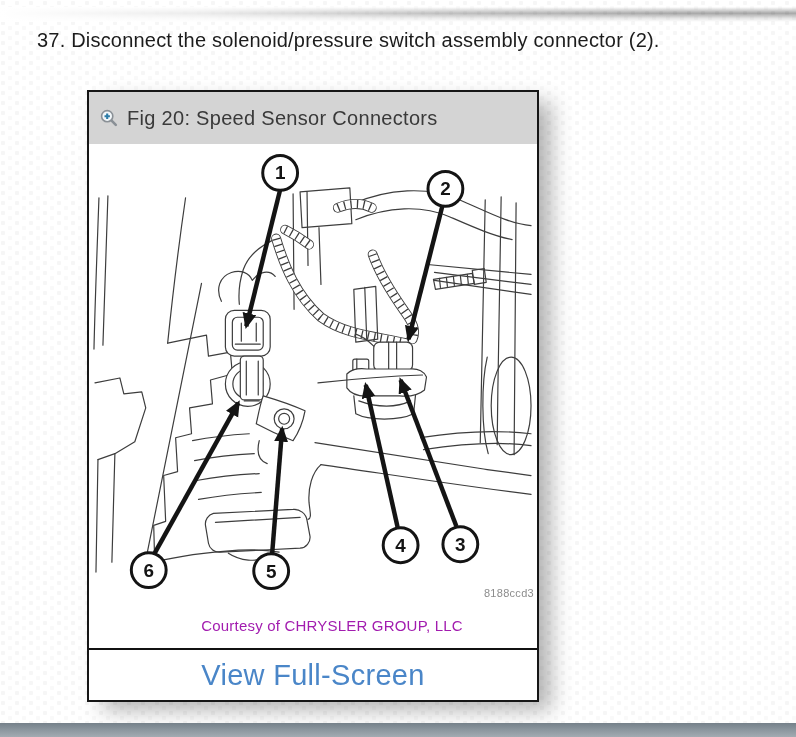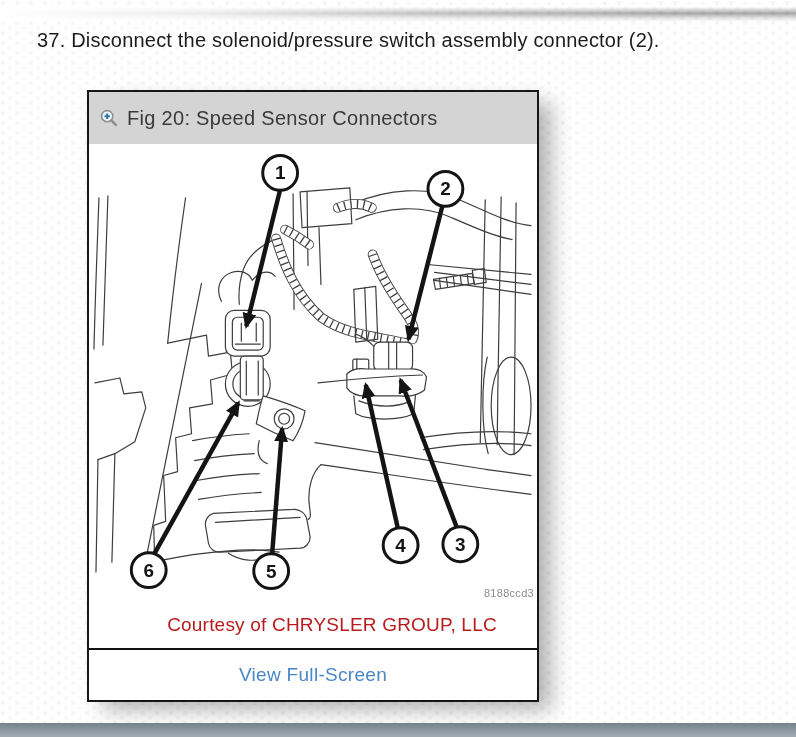--- a/index.html
+++ b/index.html
@@ -45,28 +45,28 @@
 
   .figure-image{position:relative;flex:1 1 auto;background:#fff;overflow:hidden;}
   .figure-image svg{display:block;width:100%;height:100%;}
   .watermark{
     position:absolute;right:3px;bottom:3px;
     font-size:11px;color:#8c8c8c;letter-spacing:0.3px;
   }
 
   .figure-caption{
     flex:0 0 46px;display:flex;align-items:center;justify-content:center;
-    font-size:19px;color:#b91c1c;letter-spacing:0.2px;padding-left:38px;
+    font-size:15px;color:#a21caf;letter-spacing:0.2px;padding-left:38px;
   }
   .fullscreen-row{
     flex:0 0 50px;border-top:2px solid #111111;
     display:flex;align-items:center;justify-content:center;
   }
   .fullscreen-link{
-    font-size:19px;color:#4a86c8;text-decoration:none;cursor:pointer;letter-spacing:0.3px;text-align:center;
+    font-size:29px;color:#4a86c8;text-decoration:none;cursor:pointer;letter-spacing:0.3px;text-align:center;
   }
 
   .bottom-bar{
     position:absolute;left:0;bottom:0;width:100%;height:14px;
     background:linear-gradient(to bottom, #75818a 0%, #8a959d 45%, #a2abb2 100%);
   }
 
   
   .art{stroke:#3d3d3d;stroke-width:1.2;fill:none;stroke-linecap:round;stroke-linejoin:round;}
   .art .wfill{fill:#ffffff;}

